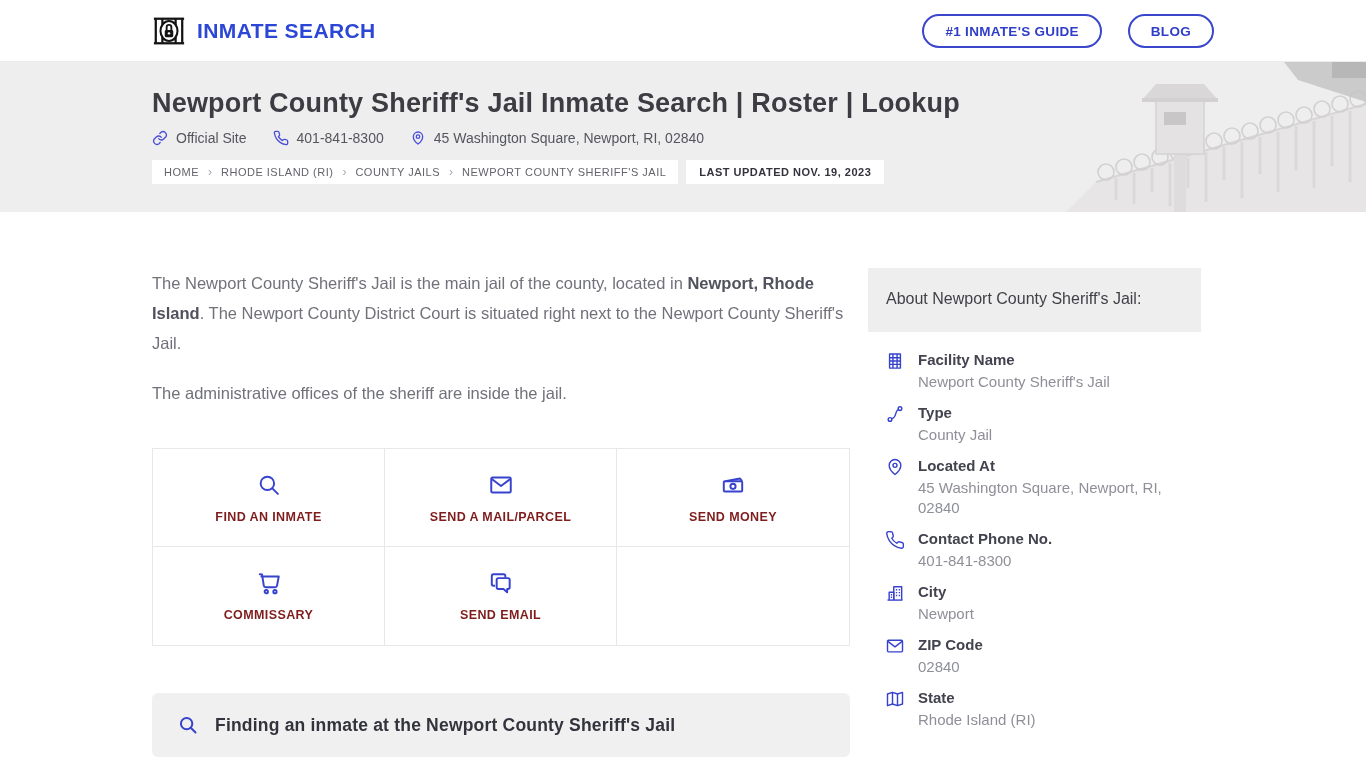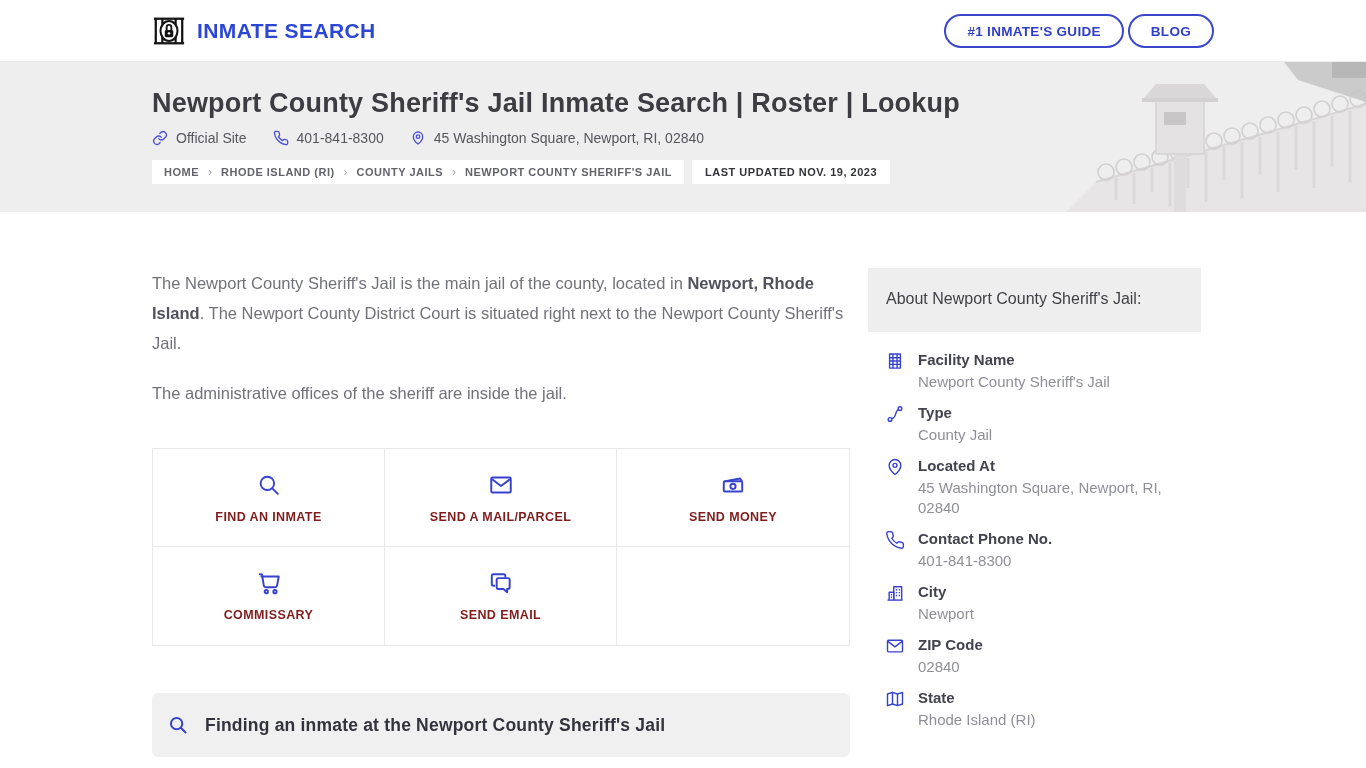--- a/index.html
+++ b/index.html
@@ -11,36 +11,36 @@
   *{margin:0;padding:0;box-sizing:border-box;}
   html,body{width:1366px;height:768px;overflow:hidden;background:#ffffff;
     font-family:"Liberation Sans", sans-serif;}
   .container{width:1062px;margin:0 auto;}
 
   
   .header{height:62px;background:#fff;border-bottom:1px solid #ececec;position:relative;z-index:3;}
   .header-inner{height:62px;display:flex;align-items:center;justify-content:space-between;}
   .logo{display:flex;align-items:center;gap:11px;cursor:pointer;}
   .logo-text{font-size:21px;font-weight:bold;color:#2c46d6;letter-spacing:.4px;}
-  .nav{display:flex;gap:4px;}
+  .nav{display:flex;gap:26px;}
   .pill-btn{display:flex;align-items:center;height:34px;padding:0 21px;border:2px solid #3a46cc;
     border-radius:18px;background:#fff;color:#2f3ec9;font-size:13.5px;font-weight:bold;
     letter-spacing:.3px;cursor:pointer;white-space:nowrap;}
 
   
   .hero{position:relative;background:var(--hero-bg);height:150px;overflow:hidden;}
   .hero-art{position:absolute;right:0;top:0;height:150px;width:320px;pointer-events:none;}
   .hero-inner{position:relative;padding-top:26px;z-index:2;}
   .hero-title{font-size:27px;font-weight:bold;color:#3c3c42;letter-spacing:.2px;}
   .hero-meta{display:flex;align-items:center;gap:26px;margin-top:11px;}
   .meta-item{display:flex;gap:8px;font-size:14px;color:#55555e;}
   .meta-item.link{cursor:pointer;}
   .hero-crumbs-row{display:flex;align-items:stretch;gap:8px;margin-top:14px;}
   .crumbs{display:flex;align-items:center;background:#fff;padding:6px 12px;gap:9px;}
-  .crumb{font-size:11px;color:#63636b;letter-spacing:.5px;cursor:pointer;white-space:nowrap;font-weight:bold;}
+  .crumb{font-size:11px;color:#63636b;letter-spacing:.5px;cursor:pointer;white-space:nowrap;}
   .crumb-sep{color:#a8a8b0;font-size:12px;line-height:1;}
   .updated-badge{display:flex;align-items:center;background:#fff;padding:6px 13px;
     font-size:11px;font-weight:bold;color:#33333c;letter-spacing:.5px;}
 
   
   .content{display:flex;gap:18px;padding-top:56px;}
   .main-col{width:698px;}
   .side-col{width:333px;}
 
   .para{font-size:16.5px;line-height:30px;color:var(--body);}
@@ -50,21 +50,21 @@
   
   .action-grid{display:grid;grid-template-columns:repeat(3,1fr);border:1px solid #e8e8ec;
     margin-top:40px;background:#fff;}
   .action-cell{height:98px;display:flex;flex-direction:column;align-items:center;justify-content:center;
     gap:12px;border-right:1px solid #e8e8ec;border-bottom:1px solid #e8e8ec;cursor:pointer;background:#fff;}
   .action-cell:nth-child(3n){border-right:none;}
   .action-cell:nth-child(n+4){border-bottom:none;}
   .action-label{font-size:12.5px;font-weight:600;color:#7f1d1d;letter-spacing:.4px;}
 
   
-  .section-head{margin-top:47px;background:#f1f0f0;border-radius:6px;padding:21px 15px;
+  .section-head{margin-top:47px;background:#f1f0f0;border-radius:6px;padding:21px 25px;
     display:flex;align-items:center;gap:16px;}
   .section-head-text{font-size:17.5px;font-weight:bold;color:#33333d;letter-spacing:.2px;}
 
   
   .about-card-head{background:#efeeee;padding:17px 18px 20px;}
   .about-title{font-size:16px;color:#3f3f46;line-height:27px;font-weight:500;}
   .about-list{padding:18px 0 0 17px;display:flex;flex-direction:column;gap:11px;}
   .about-item{display:flex;gap:13px;}
   .about-icon{width:20px;flex:0 0 20px;padding-top:1px;}
   .about-label{font-size:15px;font-weight:bold;color:#43434f;line-height:20px;}

